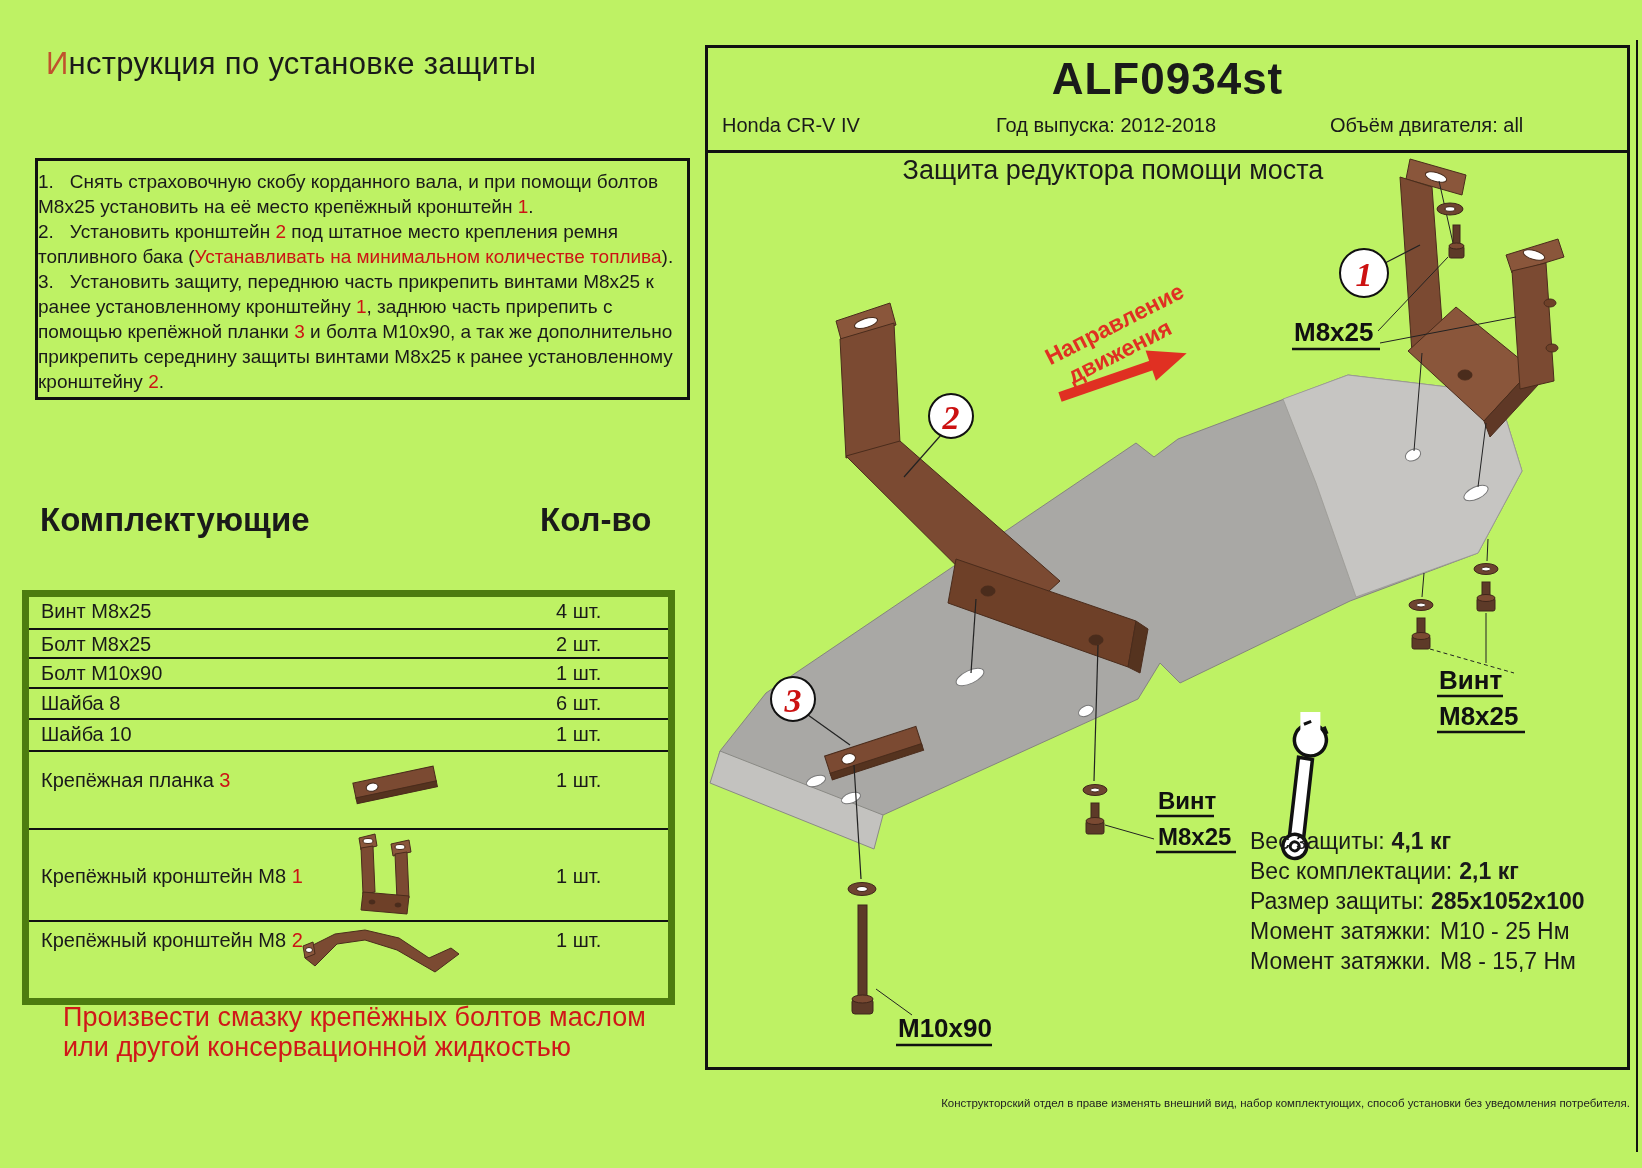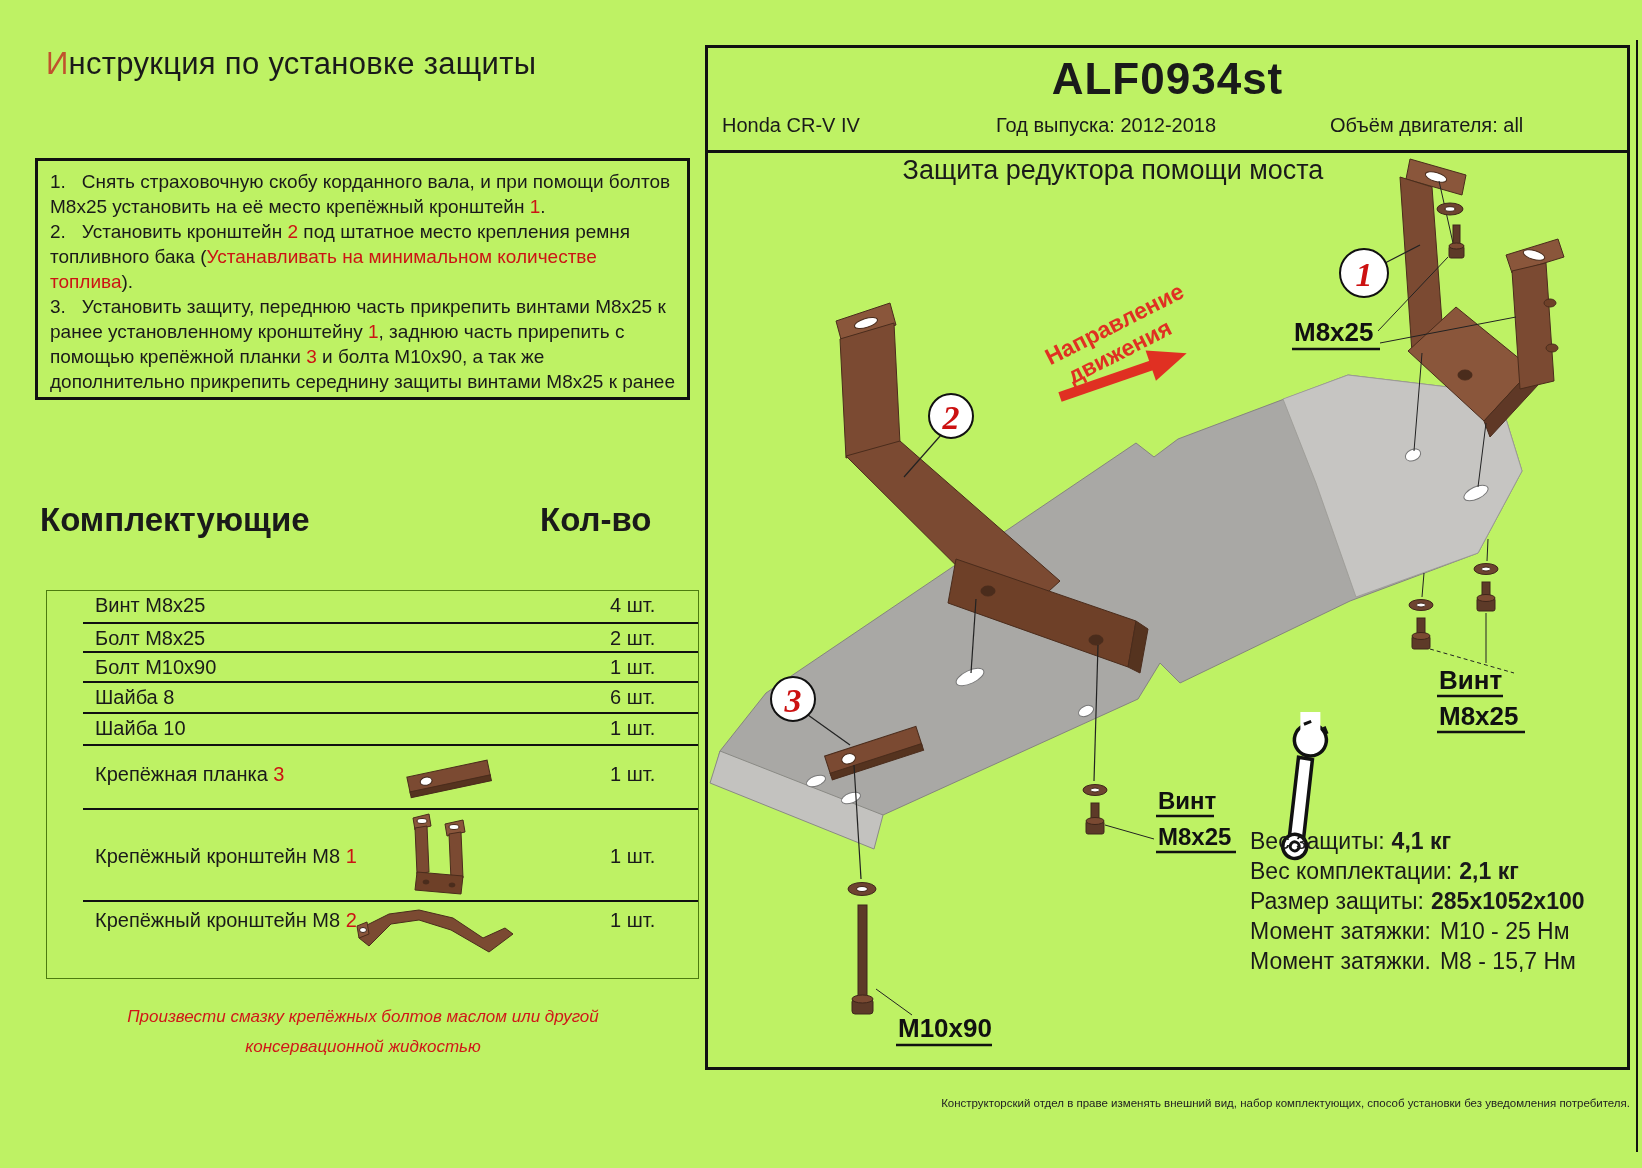--- a/index.html
+++ b/index.html
@@ -2,39 +2,39 @@
 <html><head>
 <meta charset="utf-8">
 <style>
   html,body{margin:0;padding:0;background:#e8e8e8;}
   .sheet{position:relative;width:1642px;height:1168px;background:#bef264;overflow:hidden;
          font-family:"Liberation Sans",sans-serif;color:#1a1a1a;}
   
   .main-title{position:absolute;left:46px;top:46px;margin:0;font-size:31px;font-weight:400;letter-spacing:.3px;}
   .main-title .accent{color:#c0522d;}
   .instr-box{position:absolute;left:35px;top:158px;width:655px;height:242px;border:3px solid #111;
-             box-sizing:border-box;padding:8px 12px;font-size:19px;line-height:25px;overflow:hidden;}
+             box-sizing:border-box;padding:8px 0;font-size:19px;line-height:25px;overflow:hidden;}
   .step{margin:0;}
   .step .num{margin-right:16px;}
   .red{color:#cc1414;}
   .comp-header{position:absolute;top:501px;font-size:33px;font-weight:700;}
   .comp-header.name{left:40px;}
   .comp-header.qty{left:540px;}
-  .comp-table{position:absolute;left:46px;top:590px;width:653px;border:1px solid #4d7c0f;box-sizing:border-box;padding-left:36px;}
+  .comp-table{position:absolute;left:22px;top:590px;width:653px;border:7px solid #4d7c0f;box-sizing:border-box;}
   .t-row{position:relative;border-bottom:2px solid #111;box-sizing:border-box;}
   .t-row:last-child{border-bottom:none;}
   .t-row.r1{height:33px}.t-row.r2{height:29px}.t-row.r3{height:30px}.t-row.r4{height:31px}
-  .t-row.r5{height:32px}.t-row.r6{height:64px}.t-row.r7{height:92px}.t-row.r8{height:76px}
+  .t-row.r5{height:32px}.t-row.r6{height:78px}.t-row.r7{height:92px}.t-row.r8{height:76px}
   .t-name{position:absolute;left:12px;top:3px;font-size:20px;white-space:nowrap;}
   .t-row.r6 .t-name{top:17px}.t-row.r7 .t-name{top:35px}.t-row.r8 .t-name{top:7px}
   .t-qty{position:absolute;left:527px;top:3px;font-size:20px;white-space:nowrap;}
   .t-row.r6 .t-qty{top:17px}.t-row.r7 .t-qty{top:35px}.t-row.r8 .t-qty{top:7px}
   .part-img{position:absolute;}
-  .warning{position:absolute;left:63px;top:1002px;width:600px;text-align:center;
-           font-size:17px;line-height:30px;color:#d01818;font-style:italic;}
+  .warning{position:absolute;left:63px;top:1002px;width:600px;text-align:left;
+           font-size:27px;line-height:30px;color:#d01818;}
   
   .panel{position:absolute;left:705px;top:45px;width:919px;height:1019px;border:3px solid #111;box-sizing:content-box;}
   .panel-header{position:relative;height:102px;border-bottom:3px solid #111;}
   .code{margin:0;padding-top:6px;text-align:center;font-size:44px;font-weight:700;letter-spacing:1px;line-height:50px;}
   .sub{position:absolute;top:66px;font-size:20px;white-space:nowrap;}
   .sub.model{left:14px}.sub.year{left:288px}.sub.engine{left:622px}
   .diagram-title{position:absolute;left:155px;top:107px;width:500px;text-align:center;font-size:27px;}
   .diagram{position:absolute;left:0;top:105px;width:919px;height:914px;}
   .specs{position:absolute;left:542px;top:778px;font-size:23px;line-height:30px;white-space:nowrap;}
   .specs .val{font-weight:700;margin-left:7px;}

